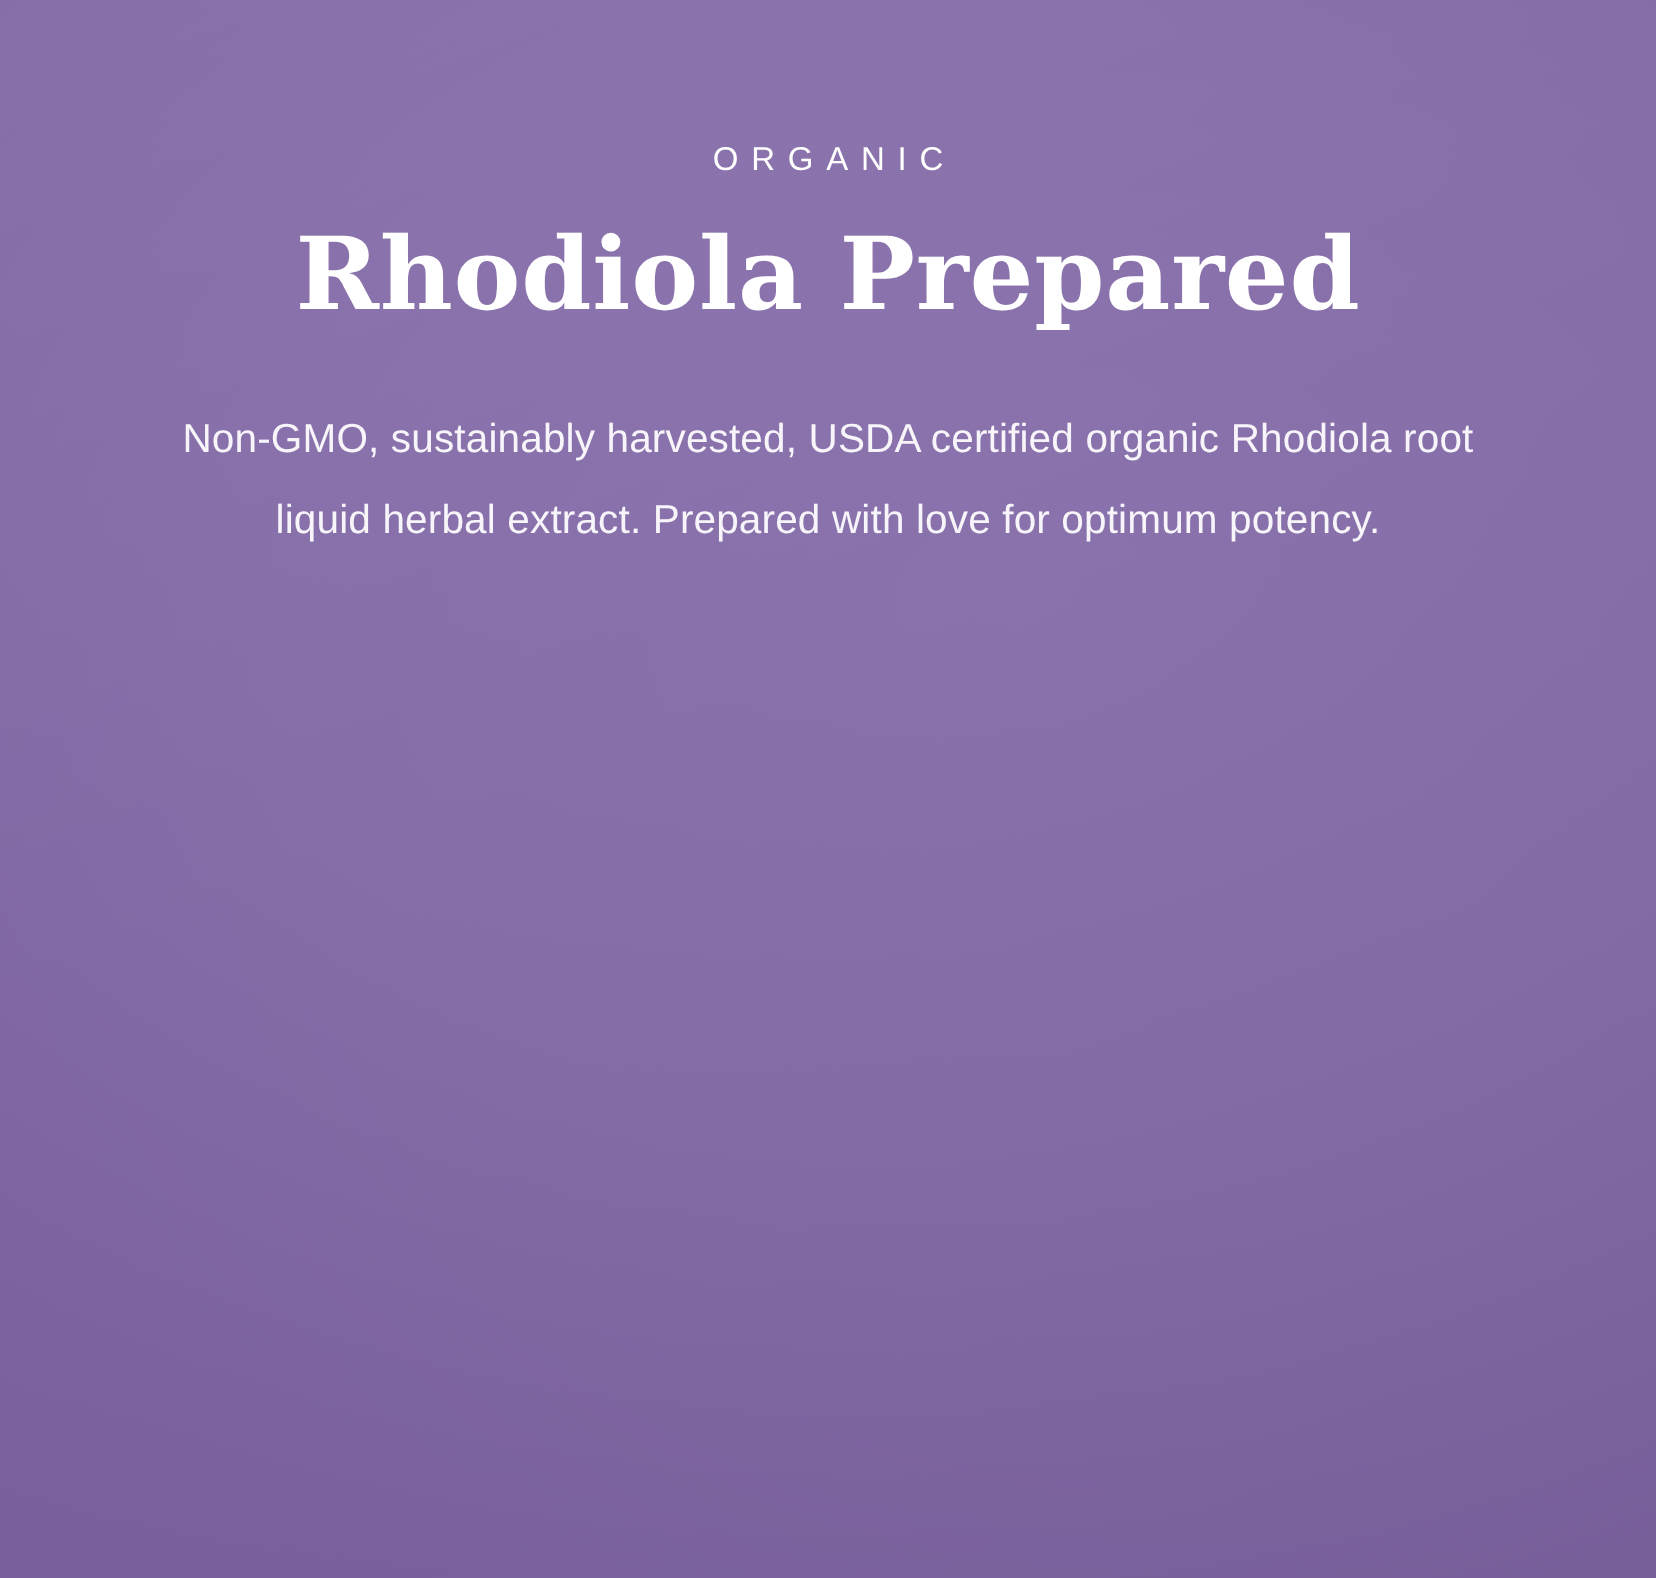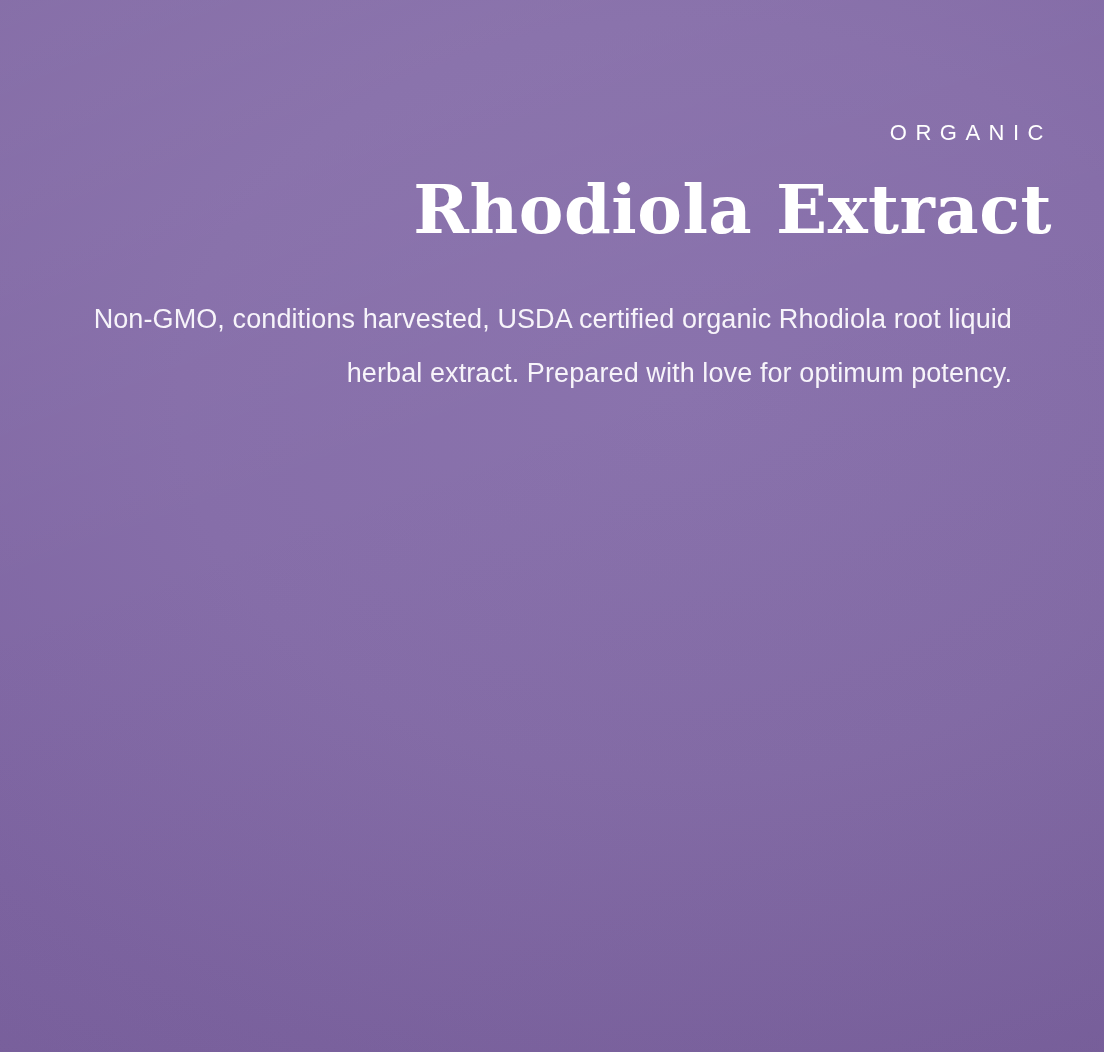--- a/index.html
+++ b/index.html
@@ -27,22 +27,22 @@
     content: "";
     position: absolute;
     inset: 0;
     background: linear-gradient(160deg, rgba(255,255,255,0.06) 0%, rgba(255,255,255,0.0) 42%, rgba(60,40,85,0.10) 100%);
     pointer-events: none;
   }
   .content {
     position: relative;
     z-index: 2;
     width: 1000px;
-    margin-top: 120px;
-    text-align: right;
+    margin-top: 93px;
+    text-align: center;
   }
   .eyebrow {
     font-family: "Liberation Sans", sans-serif;
     color: #ffffff;
     font-size: 22px;
     letter-spacing: 8.5px;
     text-indent: 8.5px;
     font-weight: 400;
     line-height: 1.2;
   }
@@ -75,16 +75,16 @@
     margin-left: auto;
     margin-right: auto;
   }
 </style>
 </head>
 <body>
 
 <div class="panel">
   <div class="content">
     <div class="eyebrow">ORGANIC</div>
-    <h1 class="title">Rhodiola Extract</h1>
-    <p class="para para-1">Non-GMO, conditions harvested, USDA certified organic Rhodiola root liquid herbal extract. Prepared with love for optimum potency.</p>
+    <h1 class="title">Rhodiola Prepared</h1>
+    <p class="para para-1">Non-GMO, sustainably harvested, USDA certified organic Rhodiola root liquid herbal extract. Prepared with love for optimum potency.</p>
   </div>
 </div>
 
 </body></html>

